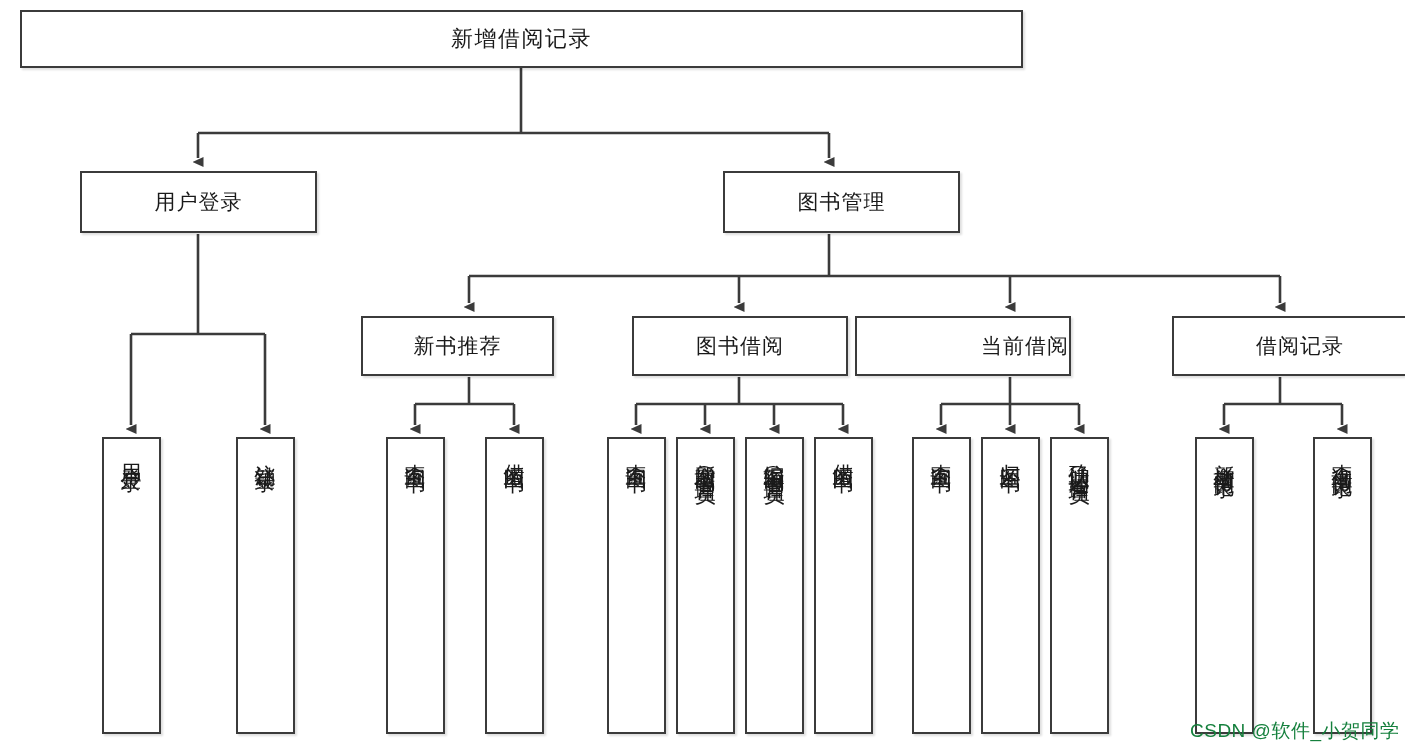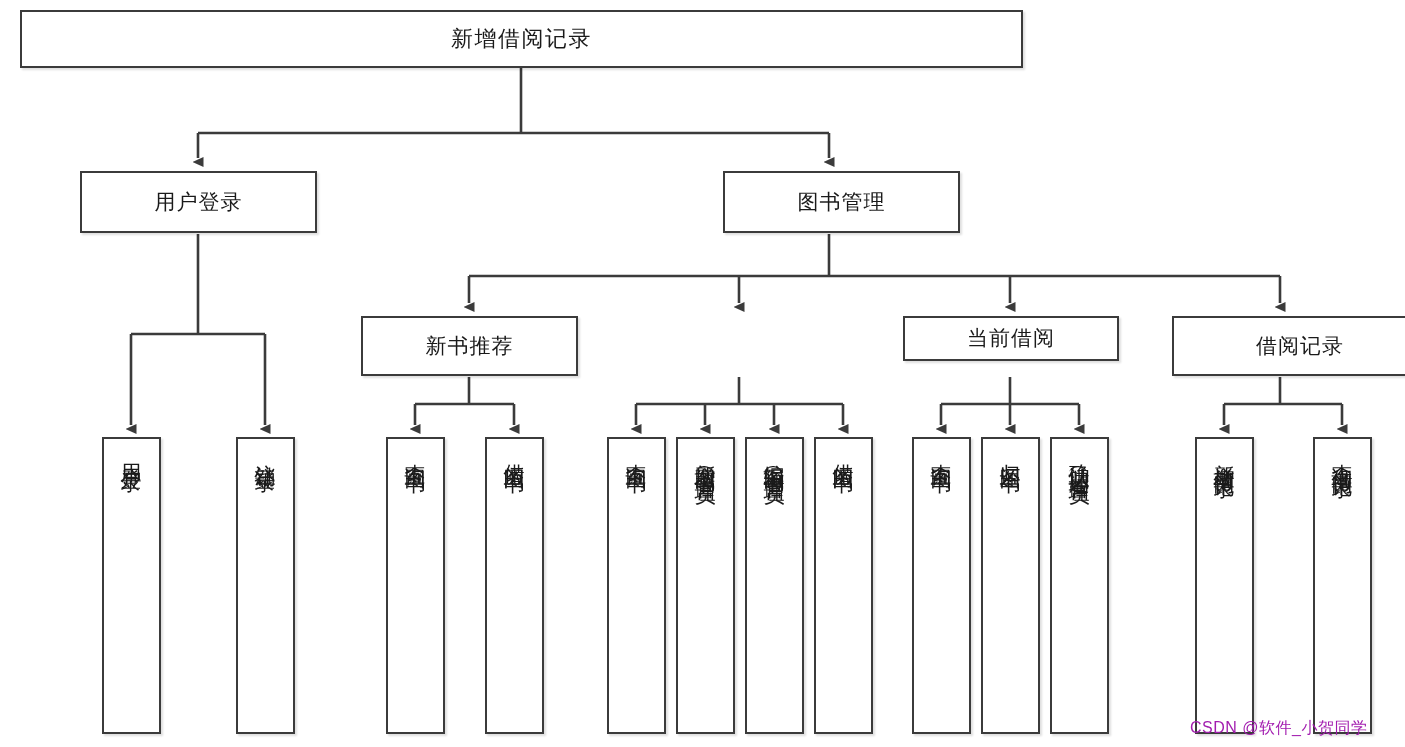--- a/index.html
+++ b/index.html
@@ -61,22 +61,22 @@
     writing-mode: vertical-rl;
     text-orientation: upright;
     font-size: 21px;
     line-height: 1.0;
     letter-spacing: 3px;
     white-space: nowrap;
     height: auto;
   }
   .watermark {
     position: absolute;
-    font-size: 16px;
-    color: #a21caf;
+    font-size: 19px;
+    color: #15803d;
     white-space: nowrap;
     letter-spacing: 0.5px;
     user-select: none;
   }
 </style>
 </head>
 <body>
 
 <div id="canvas">
 
@@ -135,24 +135,27 @@
     <span class="lbl">新增借阅记录</span>
   </div>
 
   <div class="node horiz" style="left:80px; top:171px; width:237px; height:62px;">
     <span class="lbl">用户登录</span>
   </div>
   <div class="node horiz" style="left:711px; top:171px; width:237px; height:62px;margin-left:12px;">
     <span class="lbl">图书管理</span>
   </div>
 
-  <div class="node horiz" style="left:361px; top:316px; width:217px; height:60px;">
+  <div class="node horiz" style="left:361px; top:316px; width:193px; height:60px;">
     <span class="lbl">新书推荐</span>
   </div>
-  <div class="node horiz" style="left:903px; top:316px; width:216px; height:45px;">
+  <div class="node horiz" style="left:632px; top:316px; width:216px; height:60px;">
+    <span class="lbl">图书借阅</span>
+  </div>
+  <div class="node horiz" style="left:855px; top:316px; width:216px; height:60px;justify-content:flex-end;">
     <span class="lbl">当前借阅</span>
   </div>
   <div class="node horiz" style="left:1172px; top:316px; width:256px; height:60px;">
     <span class="lbl">借阅记录</span>
   </div>
 
   <div class="node leaf" style="left:102px; top:437px; width:59px; height:297px;">
     <span class="lbl">用户登录</span>
   </div>
   <div class="node leaf" style="left:236px; top:437px; width:59px; height:297px;">

